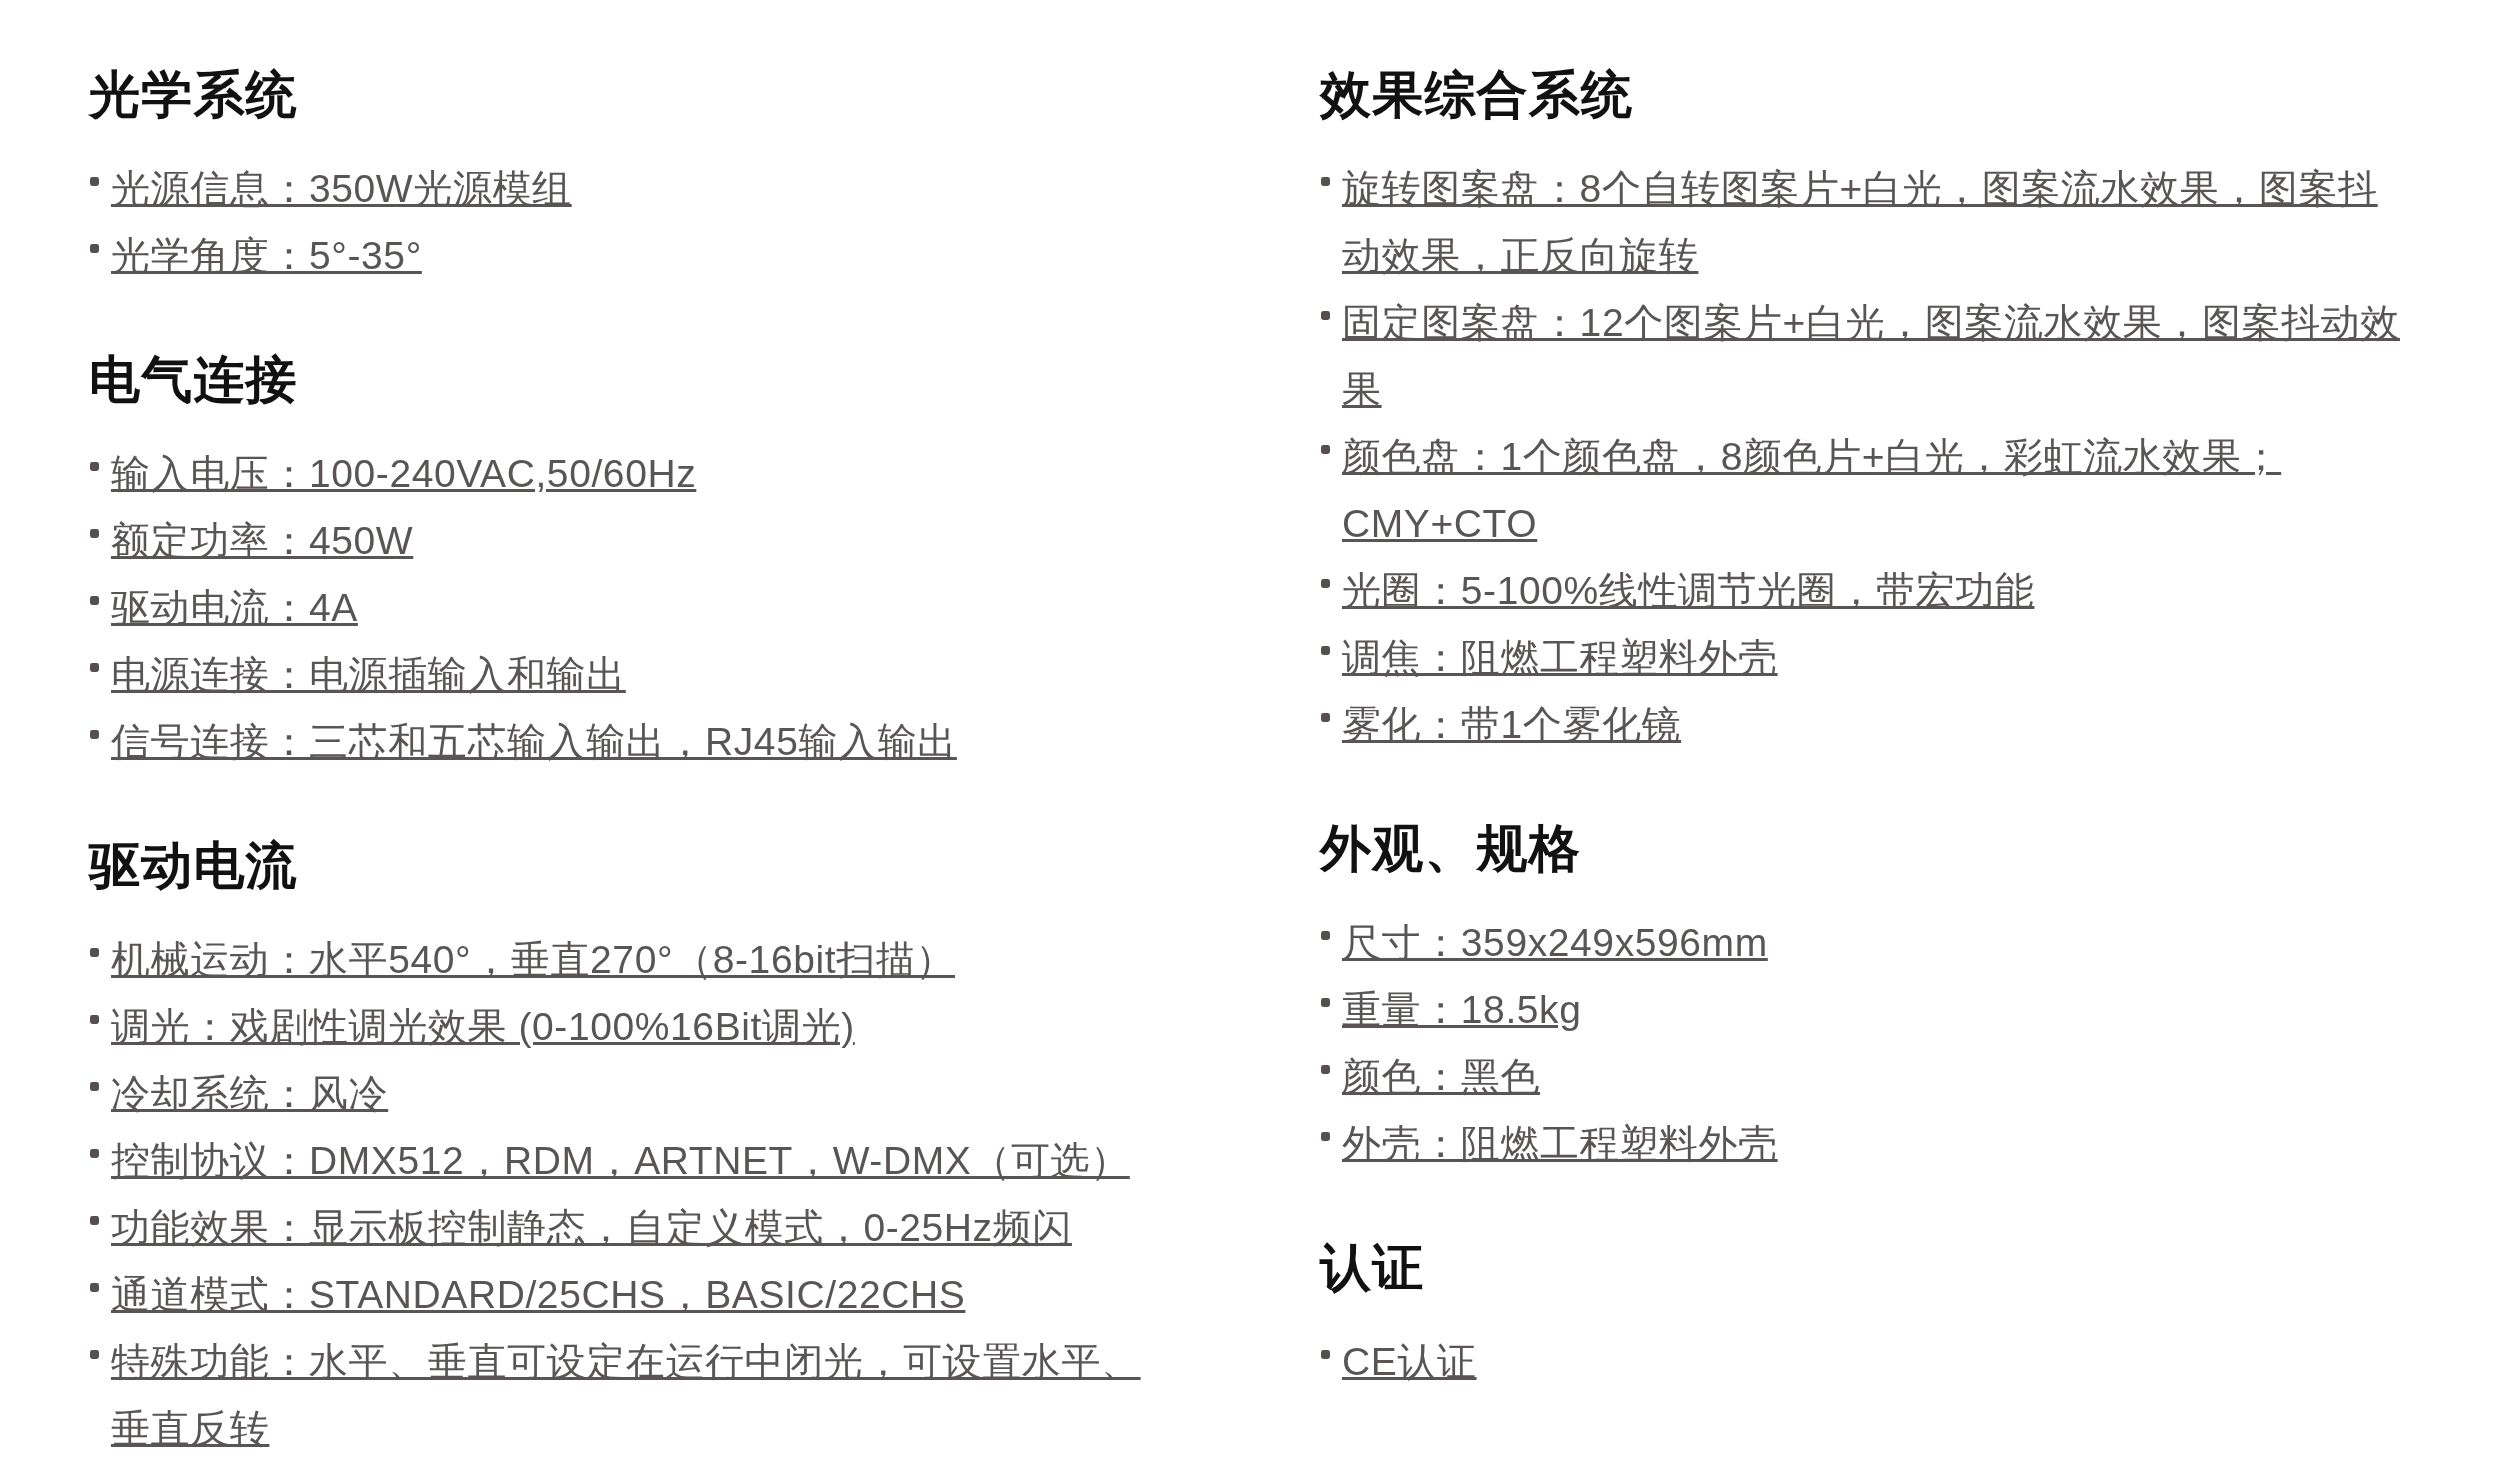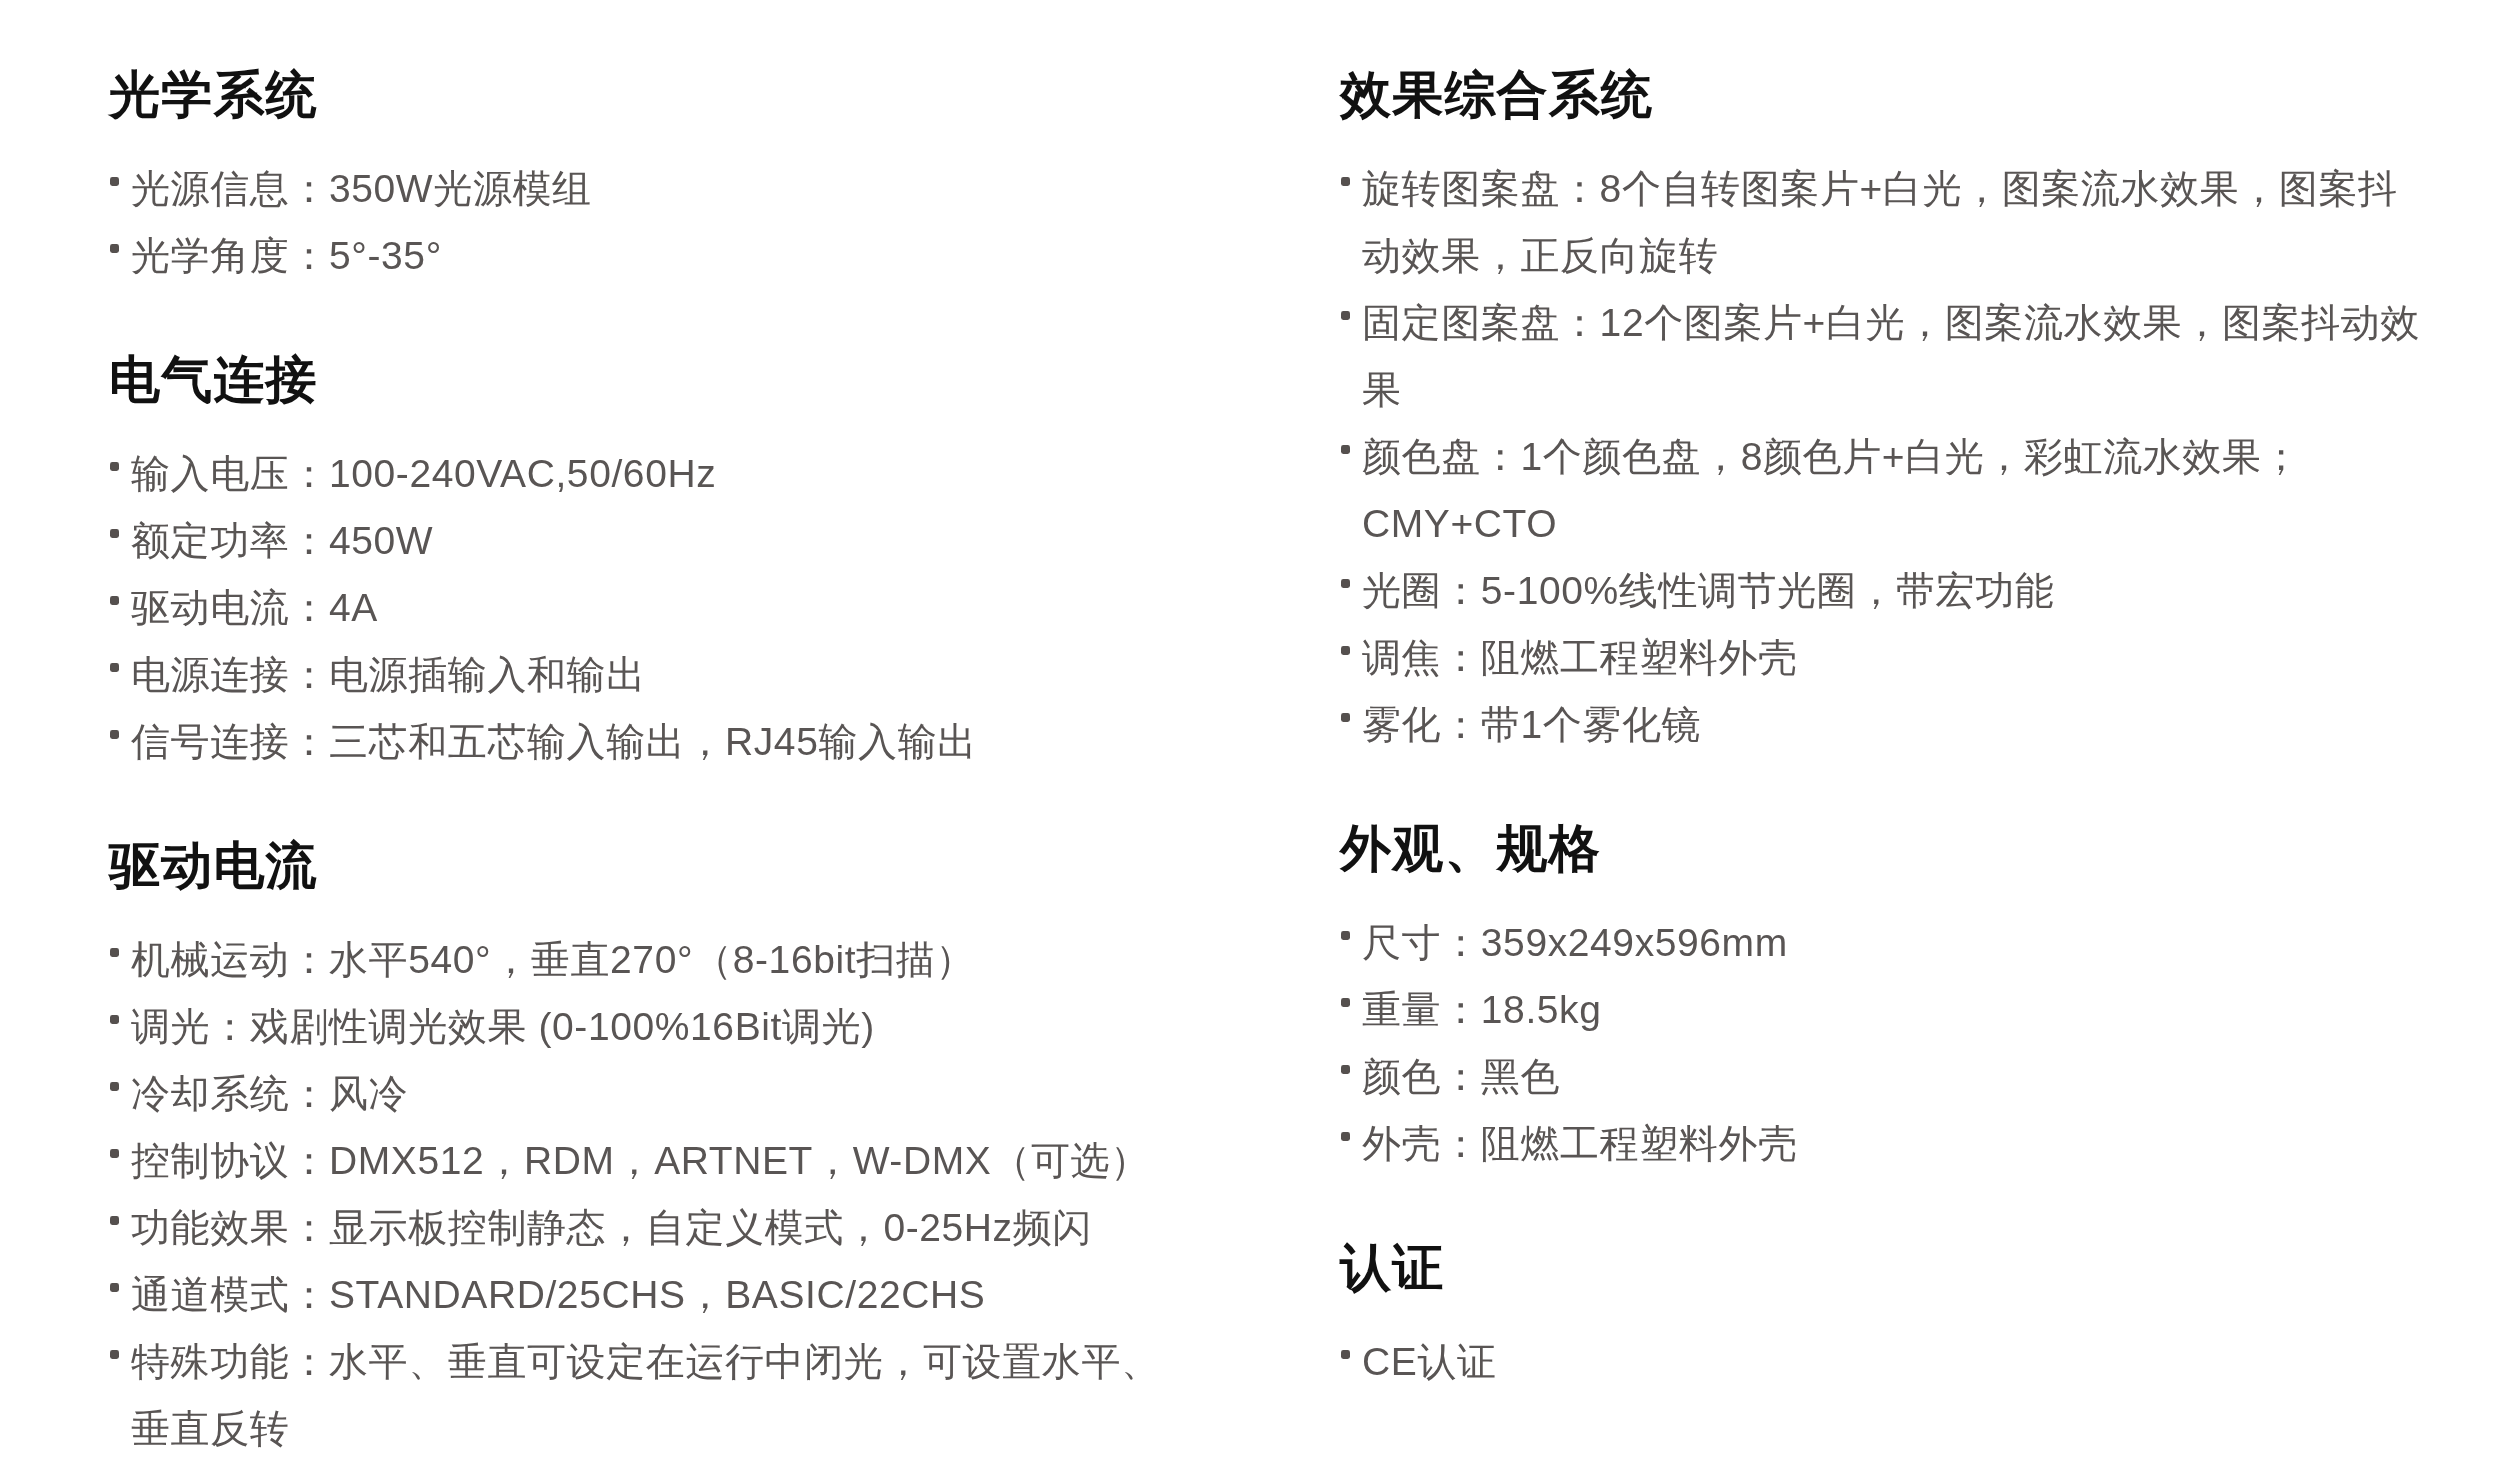--- a/index.html
+++ b/index.html
@@ -8,21 +8,21 @@
     background: #ffffff;
     font-family: "Liberation Sans", "DejaVu Sans", sans-serif;
     overflow: hidden;
   }
   .page {
     box-sizing: border-box;
     padding: 63px 0 0 89px;
     display: flex;
     align-items: flex-start;
   }
-  .col { flex: 0 0 auto; margin-left: 20px; }
+  .col { flex: 0 0 auto; }
   .col-left  { width: 1145px; }
   .col-right { width: 1157px; margin-left: 86px; }
 
   section.spec-section { margin: 59px 0 0 0; }
   section.spec-section:first-child { margin-top: 0; }
 
   h2.section-title {
     margin: 0 0 29px 0;
     font-size: 51px;
     line-height: 63px;
@@ -31,20 +31,21 @@
     letter-spacing: 1.2px;
   }
 
   ul.spec-list {
     list-style: none;
     margin: 0; padding: 0;
     font-size: 39px;
     line-height: 67px;
     color: #595554;
     letter-spacing: 0.6px;
+    text-decoration: underline;
   }
   li.spec-item {
     position: relative;
     padding-left: 22px;
   }
   li.spec-item .bullet {
     position: absolute;
     left: 1.2px; top: 22px;
     width: 9px; height: 9px;
     border-radius: 2.4px;

